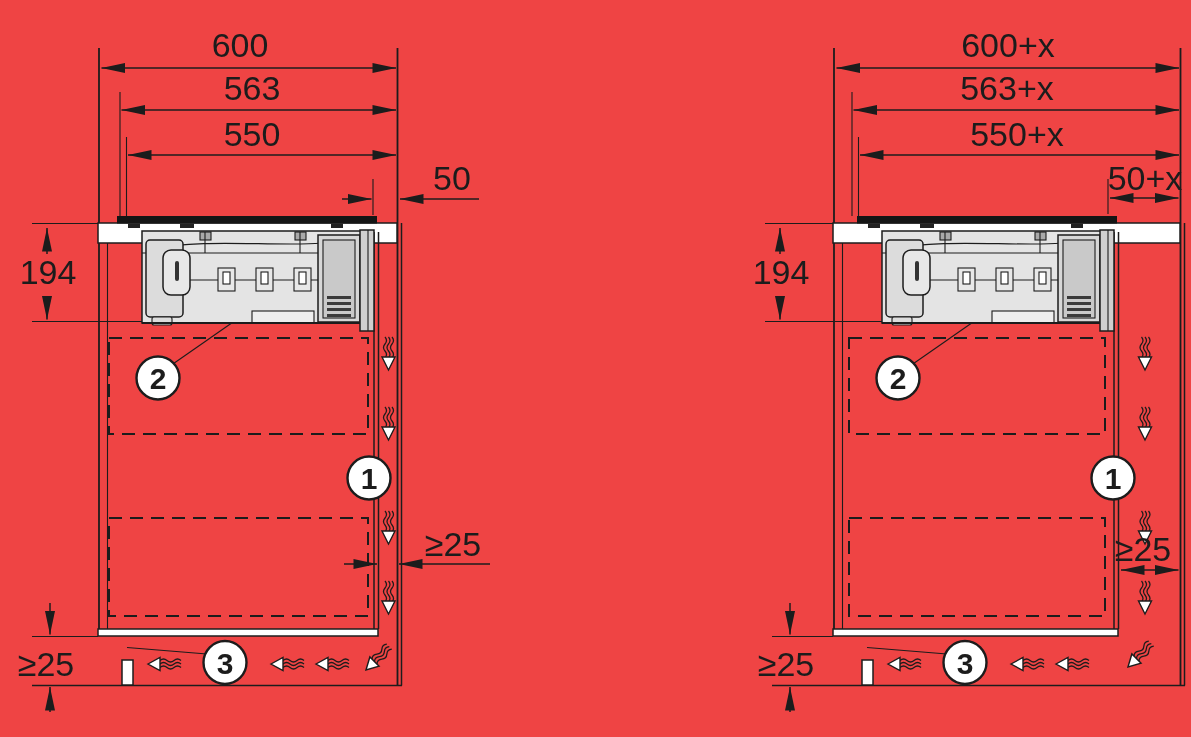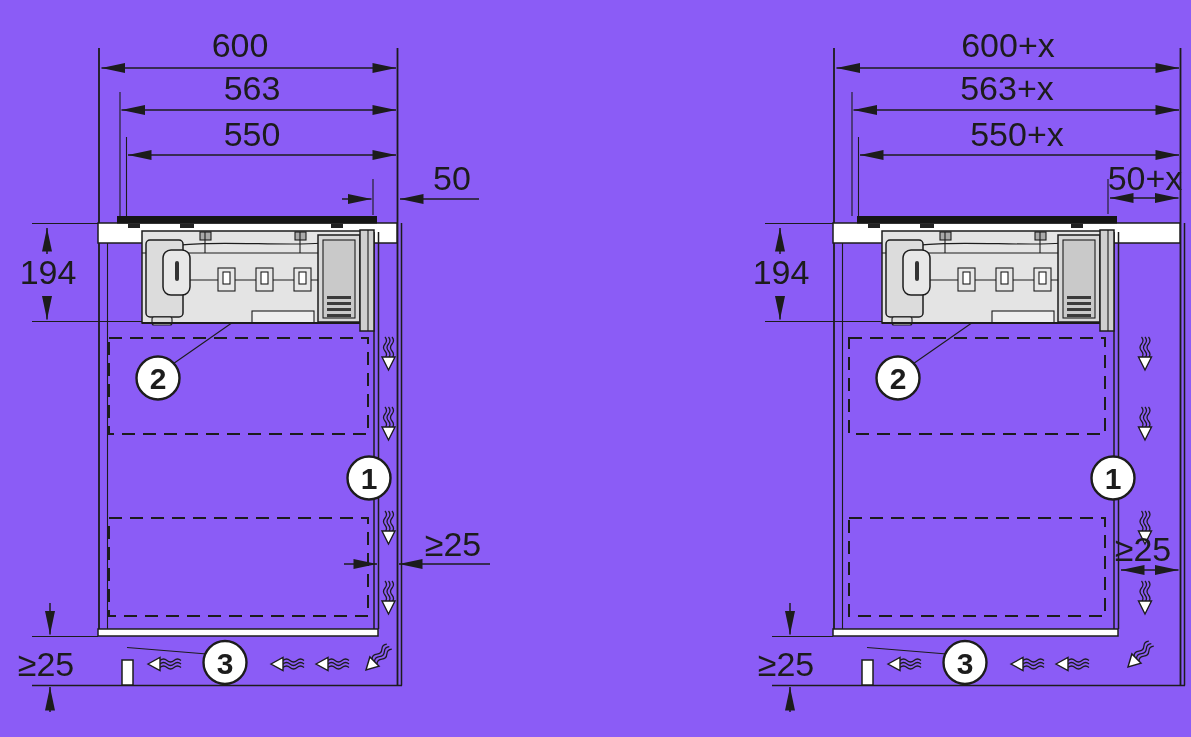--- a/index.html
+++ b/index.html
@@ -1,16 +1,16 @@
 <!DOCTYPE html>
 <html><head>
 <meta charset="utf-8">
 <style>
   html,body{margin:0;padding:0;background:#ffffff;}
-  .canvas{position:relative;width:1191px;height:737px;background:#8b5cf6;overflow:hidden;}
+  .canvas{position:relative;width:1191px;height:737px;background:#ef4444;overflow:hidden;}
   svg{display:block;}
   
   .ln{stroke:#1c1c1c;fill:none;}
   .w1{stroke-width:1.1px;}
   .w15{stroke-width:1.5px;}
   .w2{stroke-width:1.8px;}
   .dash{stroke:#1c1c1c;fill:none;stroke-width:2px;stroke-dasharray:13 8;}
   
   .dim{stroke:#1c1c1c;stroke-width:1.5px;fill:none;marker-end:url(#dA);}
   .dim.two{marker-start:url(#dA);}

